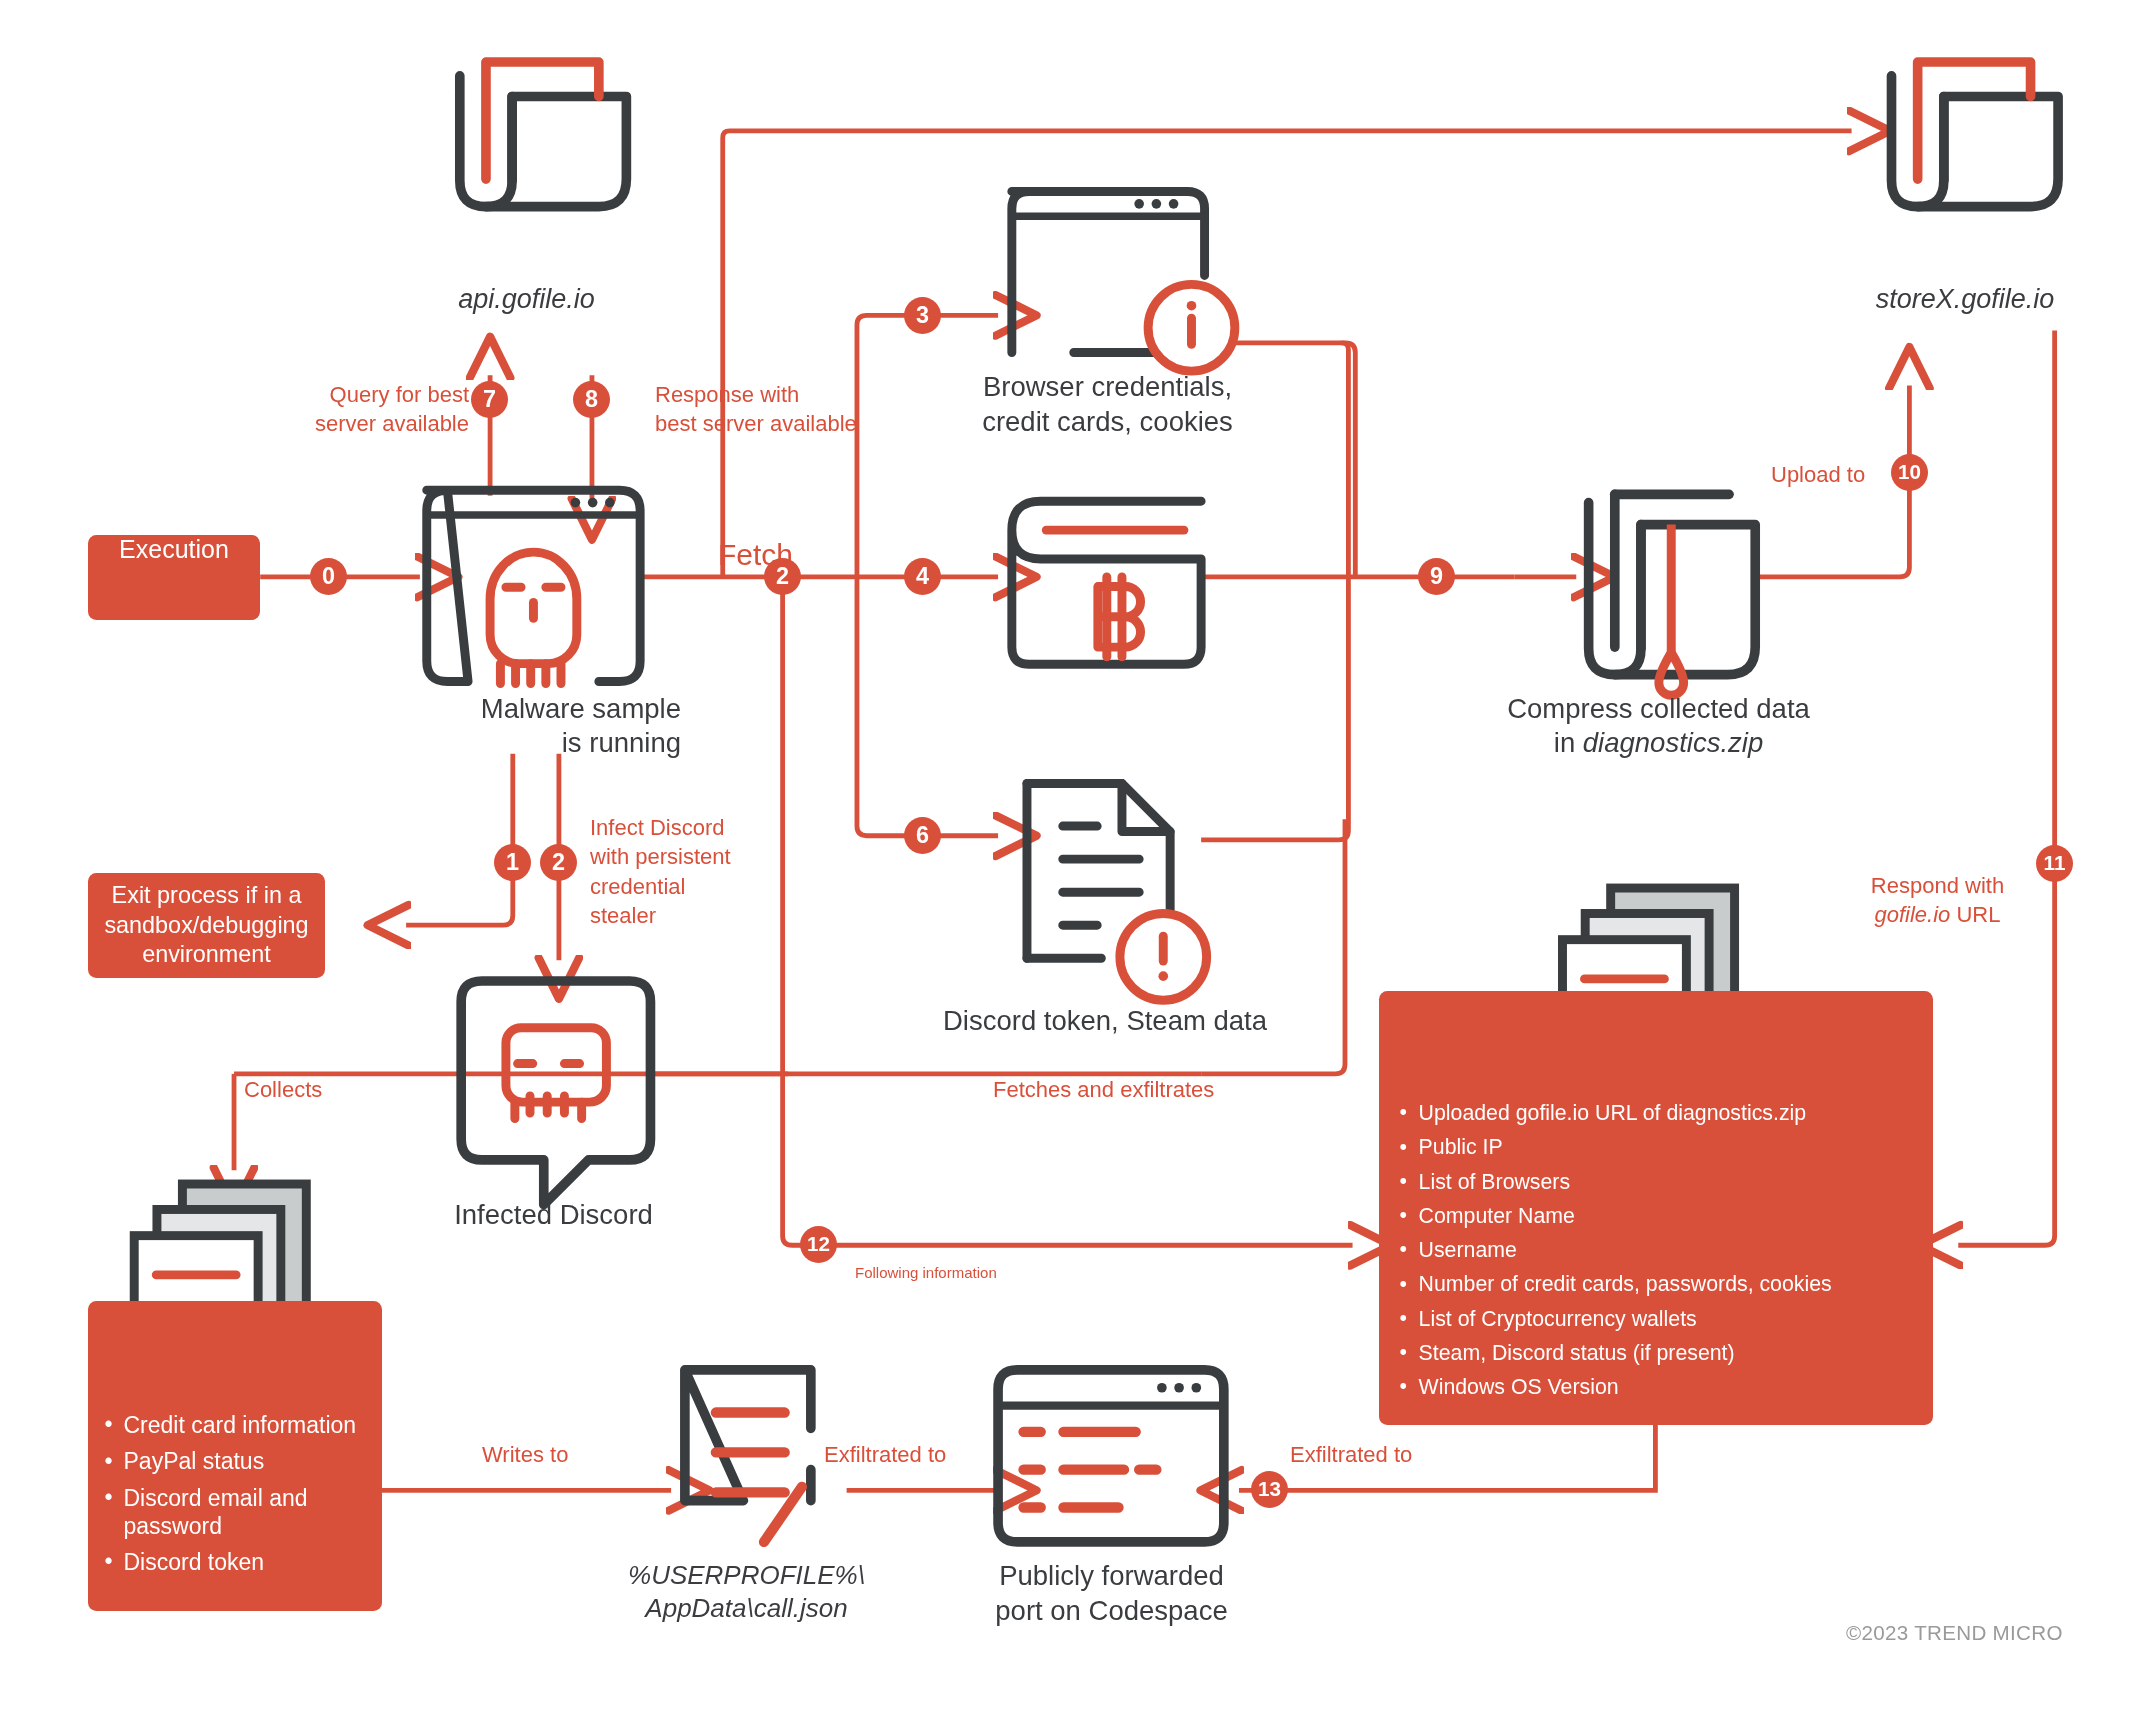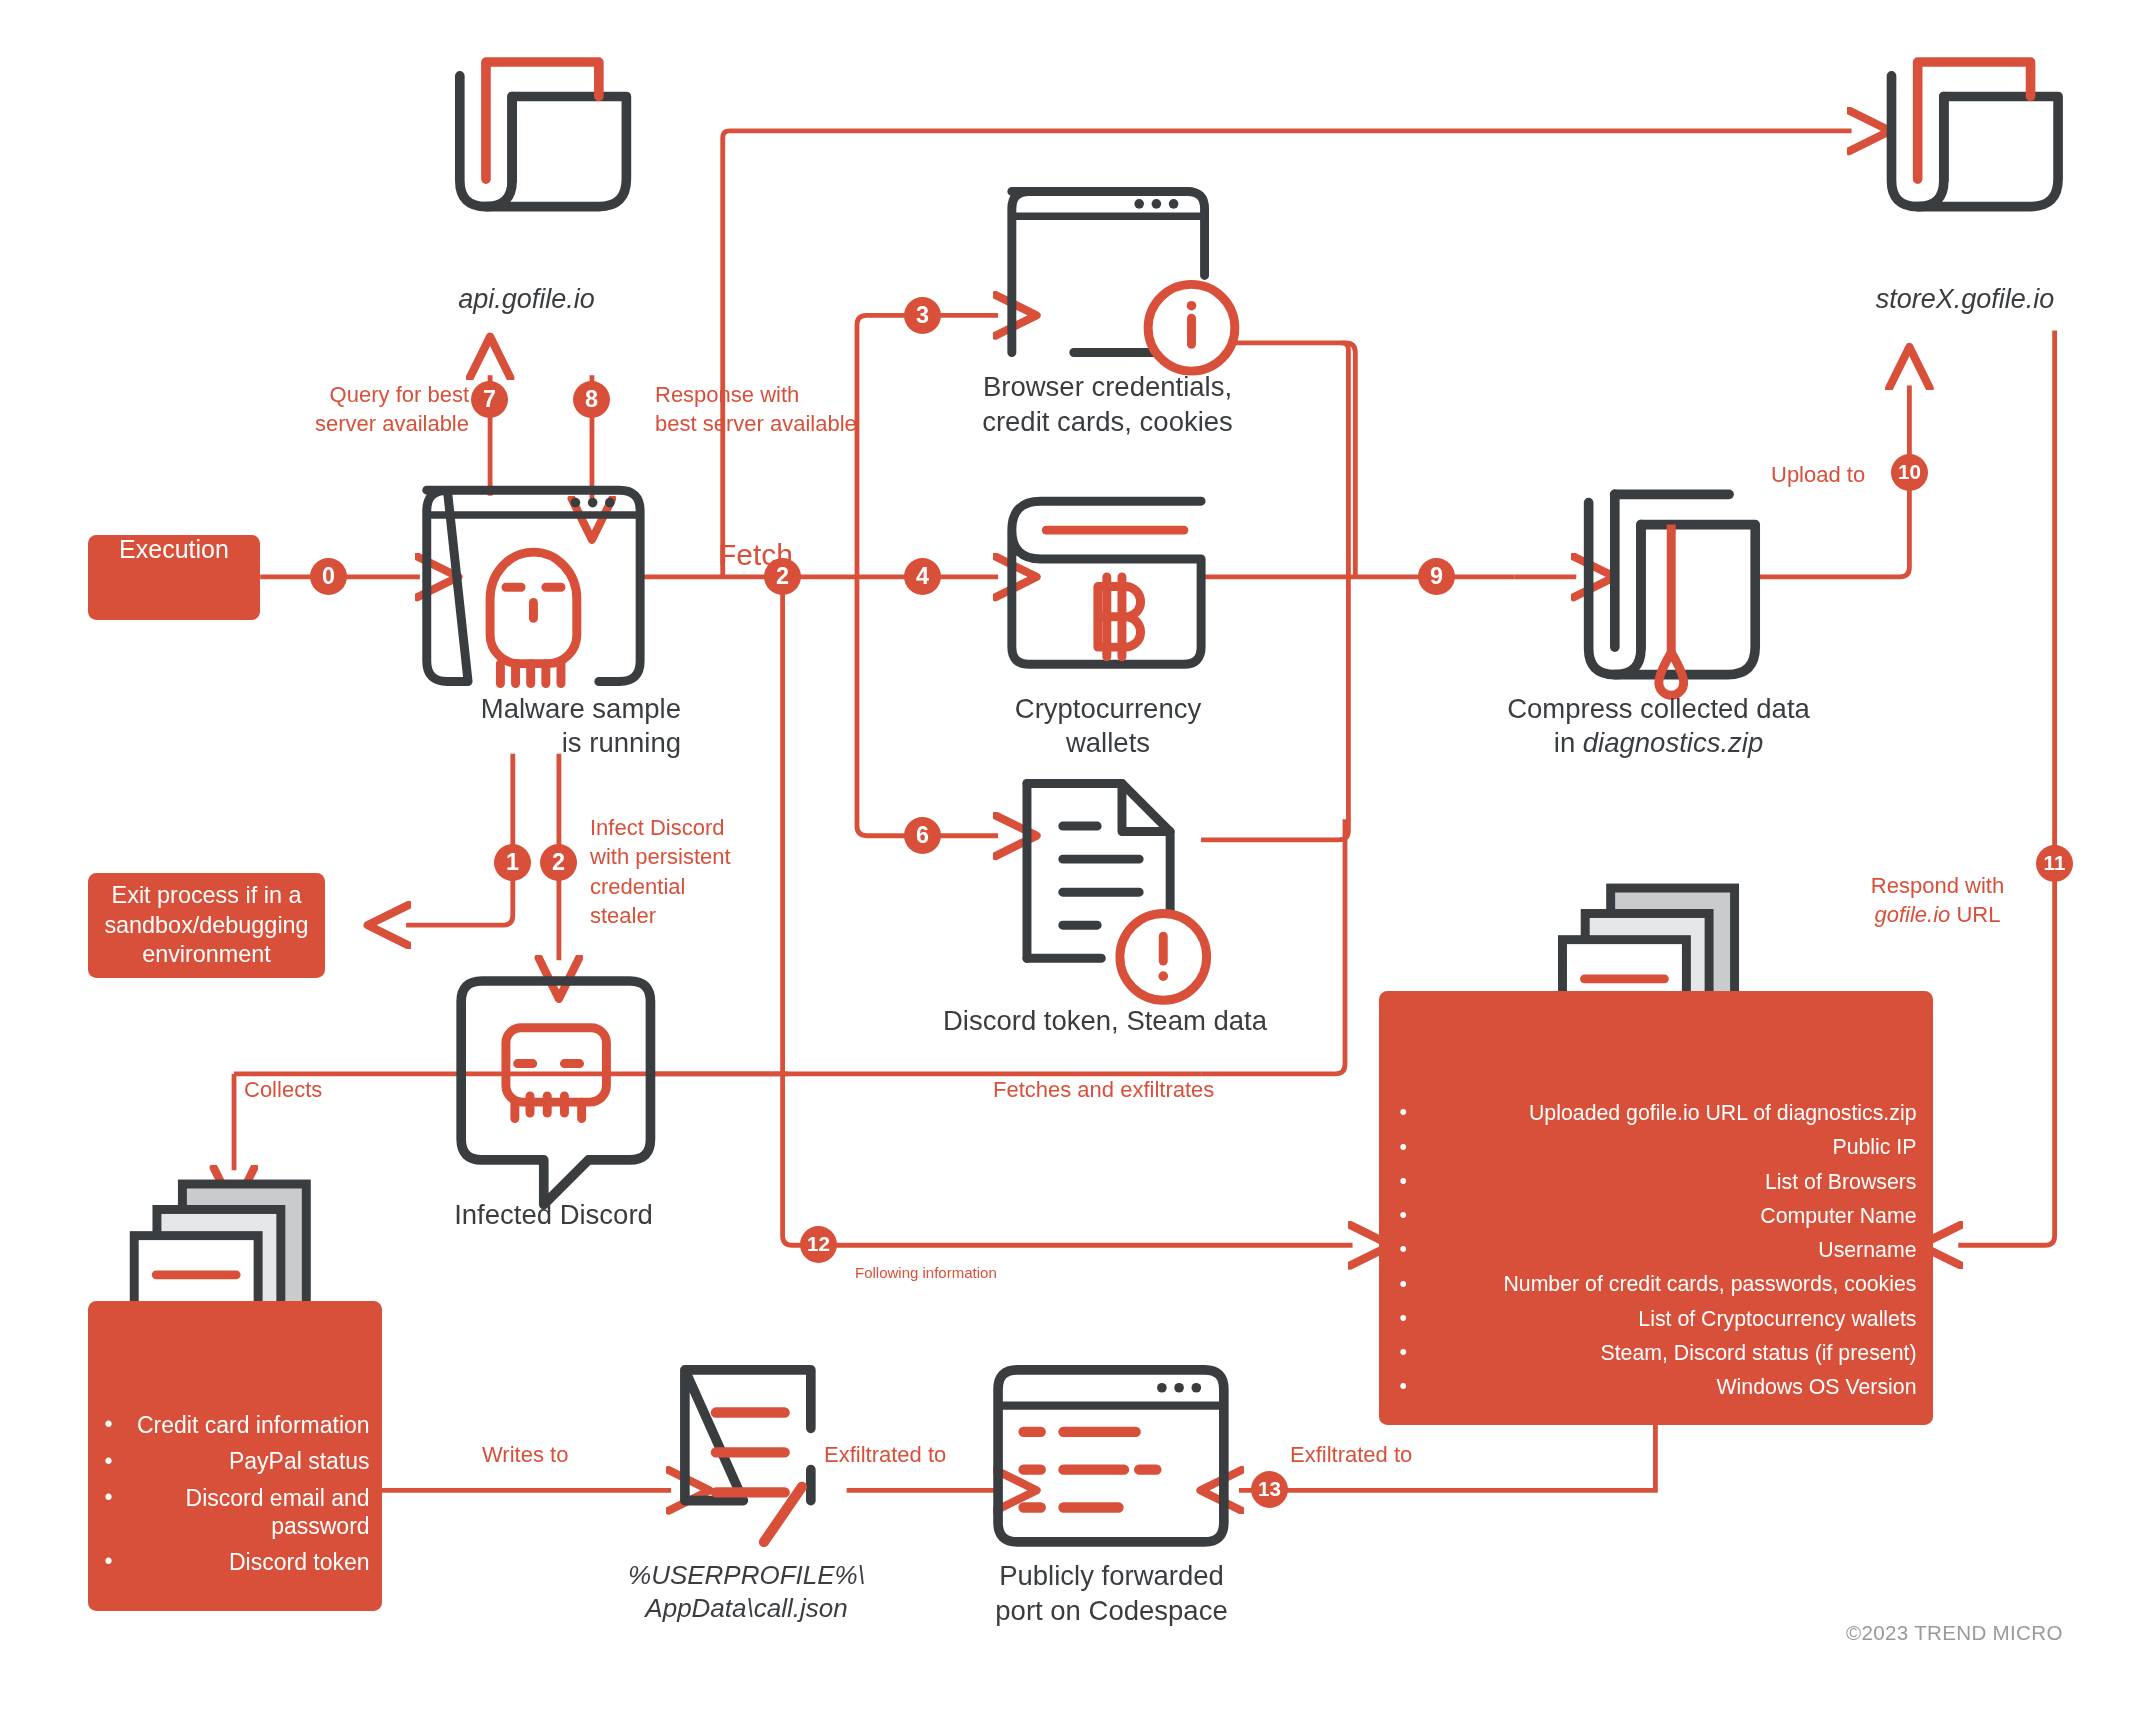--- a/index.html
+++ b/index.html
@@ -5,21 +5,21 @@
   html,body{margin:0;padding:0;background:#ffffff;}
   body{font-family:"Liberation Sans",sans-serif;}
   #stage{position:relative;width:2151px;height:1721px;background:#fff;overflow:hidden;}
   svg.layer{position:absolute;left:0;top:0;width:2151px;height:1721px;}
   .lbl{position:absolute;font-family:"Liberation Sans",sans-serif;}
   .dark{color:#3a3d40;}
   .red{color:#D9503A;}
   .ital{font-style:italic;}
   .ctr{text-align:center;}
   .redbox{position:absolute;background:#D9503A;border-radius:8.3px;color:#fff;box-sizing:border-box;}
-  .redbox ul{margin:0;padding:0;list-style:none;text-align:right;}
+  .redbox ul{margin:0;padding:0;list-style:none;}
   .redbox li{position:relative;padding-left:30px;margin-bottom:8.3px;line-height:1.22;}
   .redbox li:before{content:"•";position:absolute;left:11px;top:-0.7px;}
   .stepnum{position:absolute;width:37px;height:37px;border-radius:50%;background:#D9503A;color:#fff;
            font-size:23.4px;font-weight:bold;display:flex;align-items:center;justify-content:center;
            font-family:"Liberation Sans",sans-serif;line-height:1;}
   .copy{position:absolute;color:#9a9a9a;font-size:20.6px;letter-spacing:0.3px;}
 </style>
 </head>
 <body>
 
@@ -241,24 +241,20 @@
   <div class="lbl dark ctr" style="left:385px;top:692px;width:296px;font-size:27.5px;line-height:1.24;text-align:right;">
     <div>Malware sample</div>
     <div>is running</div>
   </div>
 
   <div class="lbl dark ctr" style="left:946px;top:370px;width:323px;font-size:27.5px;line-height:1.26;">
     <div>Browser credentials,</div>
     <div>credit cards, cookies</div>
   </div>
 
-  <div class="lbl dark ctr" style="left:960px;top:692px;width:296px;font-size:27.5px;line-height:1.24;">
-    <div>Cryptocurrency</div>
-    <div>wallets</div>
-  </div>
 
   <div class="lbl dark ctr" style="left:895px;top:1005px;width:420px;font-size:27.5px;">Discord token, Steam data</div>
 
   <div class="lbl dark ctr" style="left:1466px;top:692px;width:385px;font-size:27.5px;line-height:1.24;">
     <div>Compress collected data</div>
     <div>
       <span>in </span><span class="ital">diagnostics.zip</span>
     </div>
   </div>
 

